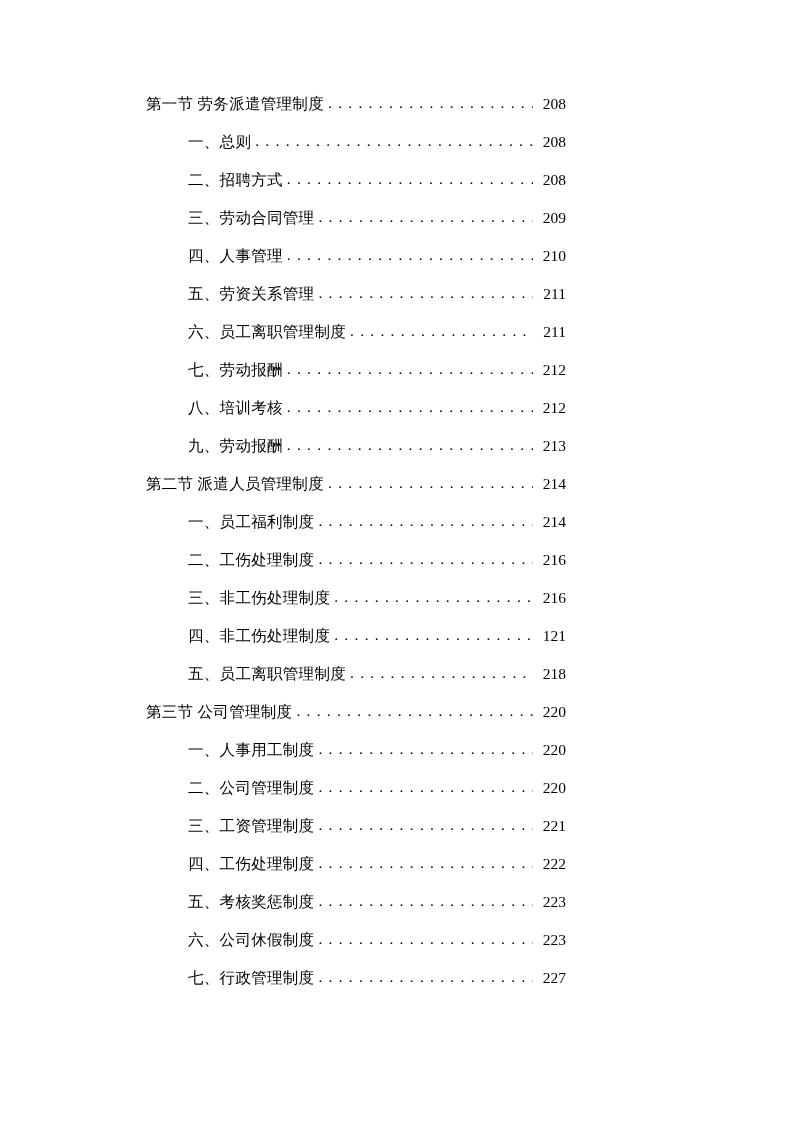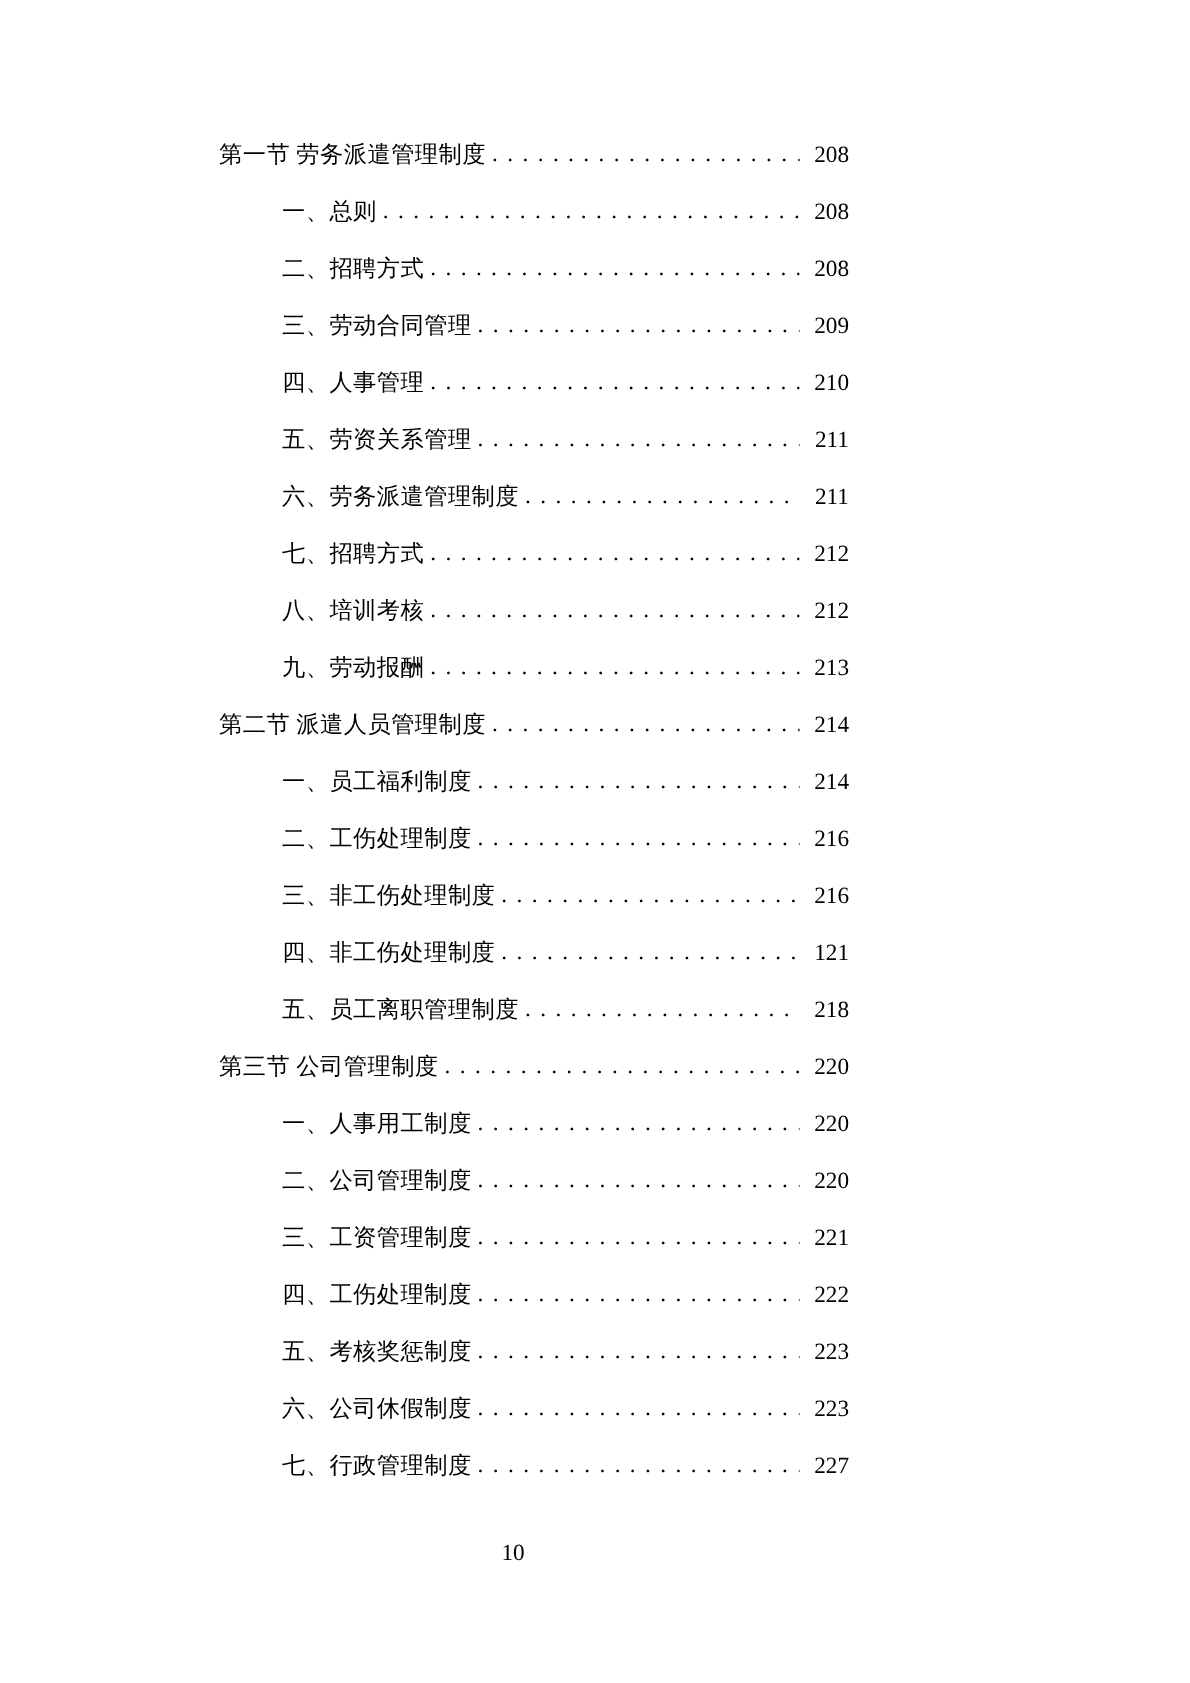--- a/index.html
+++ b/index.html
@@ -101,26 +101,26 @@
         <span class="label">四、人事管理</span>
         <span class="leader">. . . . . . . . . . . . . . . . . . . . . . . . . . . . . . . . . . . . . . . . . . . . . . . . . . . . . . . . . . . . . . . . . . . . . . . . . . . . . . . </span>
         <span class="page-num">210</span>
       </li>
       <li class="toc-entry level-2">
         <span class="label">五、劳资关系管理</span>
         <span class="leader">. . . . . . . . . . . . . . . . . . . . . . . . . . . . . . . . . . . . . . . . . . . . . . . . . . . . . . . . . . . . . . . . . . . . . . . . . . . . . . . </span>
         <span class="page-num">211</span>
       </li>
       <li class="toc-entry level-2">
-        <span class="label">六、劳务派遣管理制度</span>
+        <span class="label">六、员工离职管理制度</span>
         <span class="leader">. . . . . . . . . . . . . . . . . . . . . . . . . . . . . . . . . . . . . . . . . . . . . . . . . . . . . . . . . . . . . . . . . . . . . . . . . . . . . . . </span>
         <span class="page-num">211</span>
       </li>
       <li class="toc-entry level-2">
-        <span class="label">七、招聘方式</span>
+        <span class="label">七、劳动报酬</span>
         <span class="leader">. . . . . . . . . . . . . . . . . . . . . . . . . . . . . . . . . . . . . . . . . . . . . . . . . . . . . . . . . . . . . . . . . . . . . . . . . . . . . . . </span>
         <span class="page-num">212</span>
       </li>
       <li class="toc-entry level-2">
         <span class="label">八、培训考核</span>
         <span class="leader">. . . . . . . . . . . . . . . . . . . . . . . . . . . . . . . . . . . . . . . . . . . . . . . . . . . . . . . . . . . . . . . . . . . . . . . . . . . . . . . </span>
         <span class="page-num">212</span>
       </li>
       <li class="toc-entry level-2">
         <span class="label">九、劳动报酬</span>
@@ -191,14 +191,13 @@
         <span class="label">六、公司休假制度</span>
         <span class="leader">. . . . . . . . . . . . . . . . . . . . . . . . . . . . . . . . . . . . . . . . . . . . . . . . . . . . . . . . . . . . . . . . . . . . . . . . . . . . . . . </span>
         <span class="page-num">223</span>
       </li>
       <li class="toc-entry level-2">
         <span class="label">七、行政管理制度</span>
         <span class="leader">. . . . . . . . . . . . . . . . . . . . . . . . . . . . . . . . . . . . . . . . . . . . . . . . . . . . . . . . . . . . . . . . . . . . . . . . . . . . . . . </span>
         <span class="page-num">227</span>
       </li>
     </ul>
-  <div class="folio">10</div>
 </div>
 
 </body></html>

